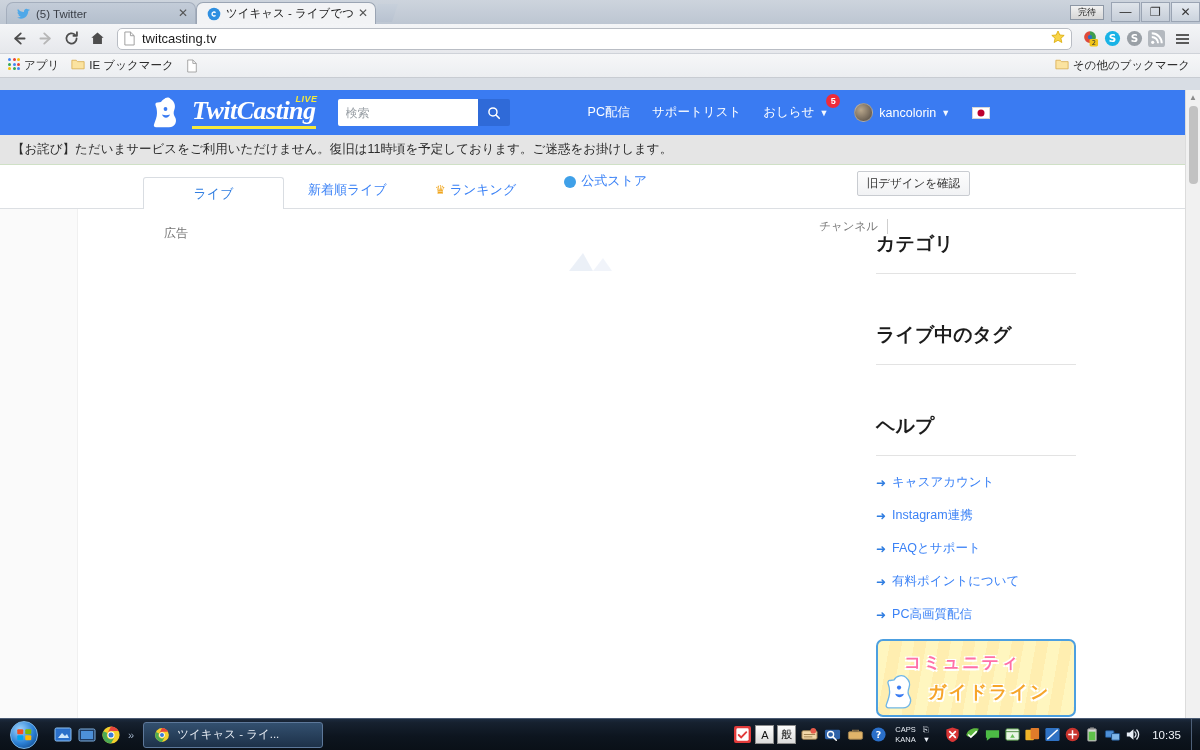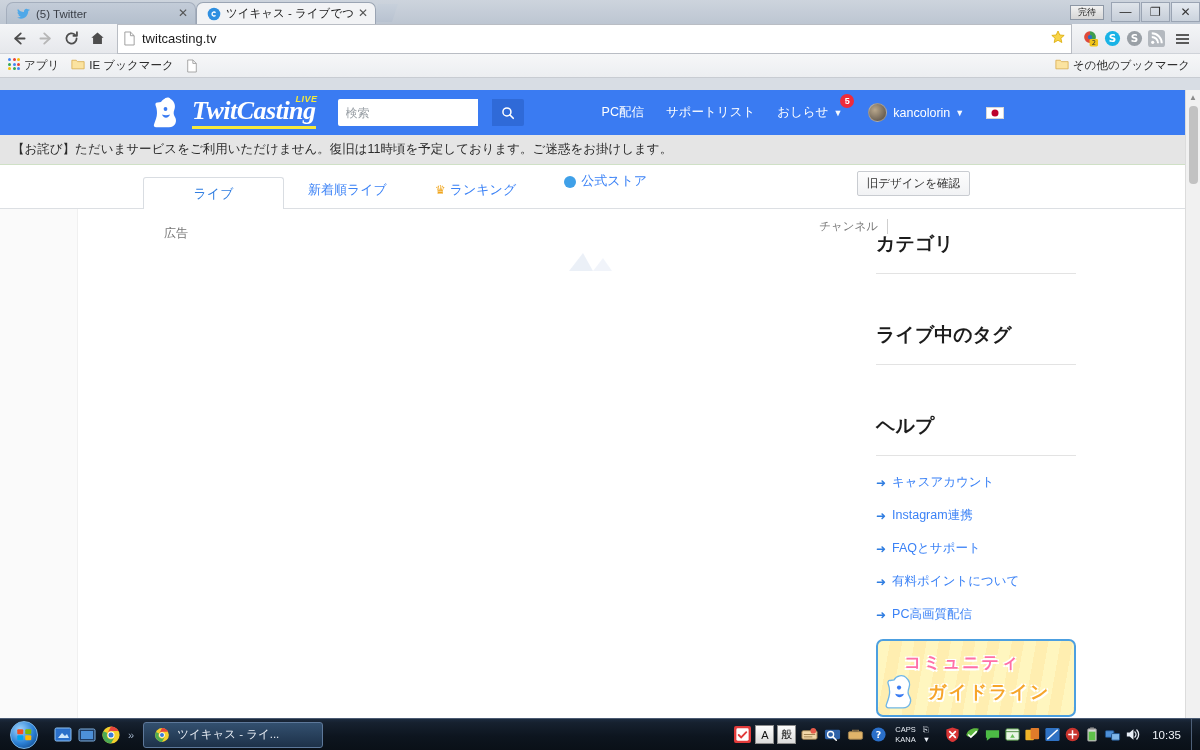--- a/index.html
+++ b/index.html
@@ -92,22 +92,22 @@
     border-bottom: 1px solid #cfd3d9;
     display: flex; align-items: center; padding: 0 7px;
   }
   .navbtn {
     width: 24px; height: 24px; margin-right: 2px;
     display: flex; align-items: center; justify-content: center;
     color: #5b5b5b;
   }
   .navbtn.disabled { color: #b6b6b6; }
   .omnibox {
-    flex: 1 1 auto; height: 30px; margin: 0 6px;
-    background: #fff; border: 1px solid #b9bdc4; border-radius: 0;
+    flex: 1 1 auto; height: 22px; margin: 0 6px;
+    background: #fff; border: 1px solid #b9bdc4; border-radius: 5px;
     display: flex; align-items: center; padding: 8px 5px;
   }
   .omnibox .page-ico { margin-right: 6px; display:flex; }
   .omnibox .url {
     font-size: 13px; color: #1b1b1b;
     font-family: "Liberation Sans", sans-serif;
   }
   .omnibox .star { margin-left: auto; }
   .ext-icons { display: flex; align-items: center; gap: 5px; padding-left: 4px; }
   .ext { width: 17px; height: 17px; position: relative; }
@@ -158,21 +158,21 @@
     position: relative;
   }
   .brand .live-badge {
     position: absolute; right: -2px; top: -12px;
     font-family: "Liberation Sans", sans-serif;
     font-style: italic; font-weight: bold; font-size: 9px;
     color: #f4e93a; letter-spacing: 0.5px;
   }
   .searchbox {
     display: flex; margin-left: 22px; height: 27px;
-    border-radius: 2px; overflow: hidden; gap: 14px;
+    border-radius: 2px; overflow: hidden;
   }
   .searchbox input {
     width: 140px; height: 27px; border: none; outline: none;
     padding: 0 8px; font-size: 12px; color: #333; background: #fff;
     font-family: "Liberation Sans", sans-serif;
   }
   .searchbox input::placeholder { color: #9aa0a6; }
   .searchbox .sbtn {
     width: 32px; height: 27px; background: #2f6ad8;
     display: flex; align-items: center; justify-content: center;

